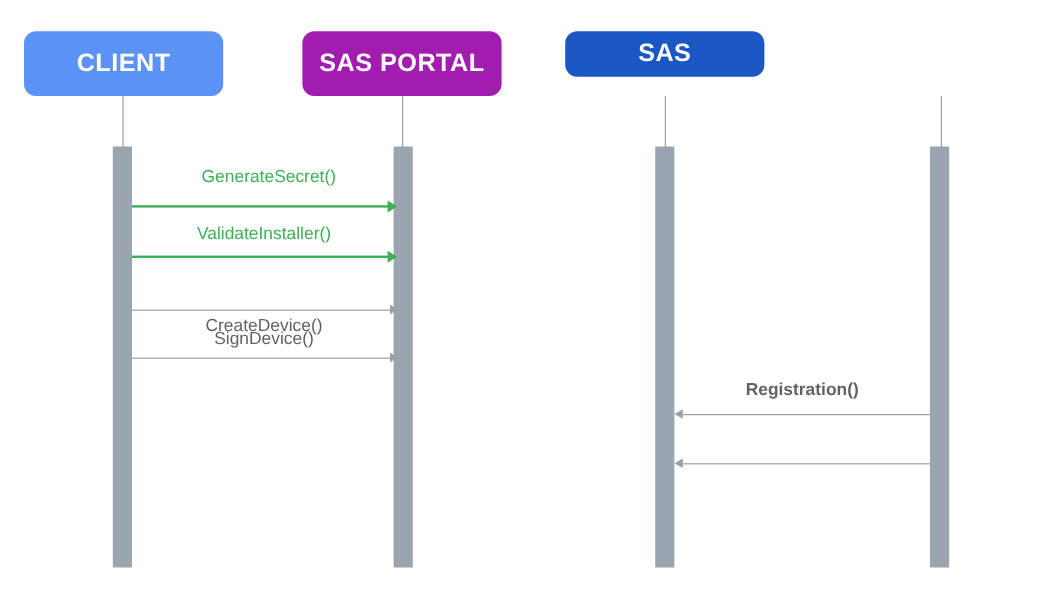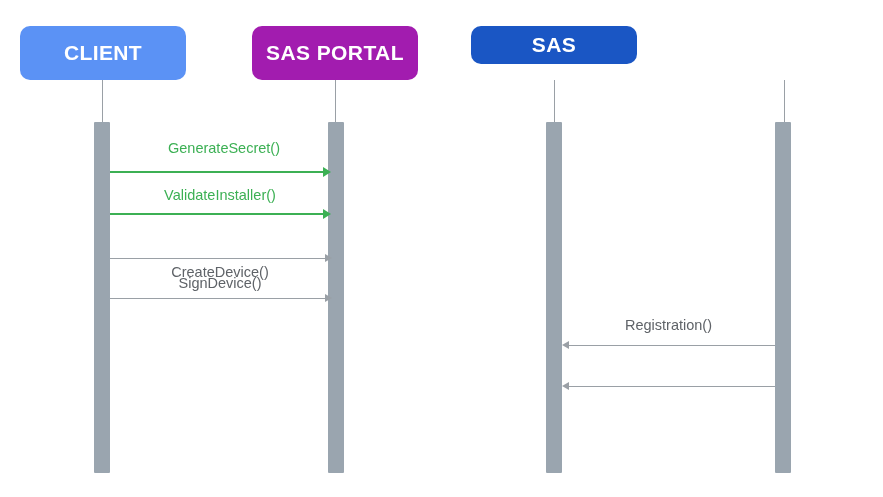--- a/index.html
+++ b/index.html
@@ -104,20 +104,20 @@
   <div class="arrow-head right" style="left:323px; top:209px; border-left:8px solid #3cb054;"></div>
 
   <div class="msg-label" style="left:110px; top:228px; width:220px; color:#5f6368;margin-top:36px;">CreateDevice()</div>
   <div class="msg-line" style="left:110px; top:258px; width:216px; background:#9aa0a6; height:1.3px;"></div>
   <div class="arrow-head right" style="left:325px; top:254px; border-left:7px solid #9aa0a6; border-top-width:4px; border-bottom-width:4px;"></div>
 
   <div class="msg-label" style="left:110px; top:275px; width:220px; color:#5f6368;">SignDevice()</div>
   <div class="msg-line" style="left:110px; top:298px; width:216px; background:#9aa0a6; height:1.3px;"></div>
   <div class="arrow-head right" style="left:325px; top:294px; border-left:7px solid #9aa0a6; border-top-width:4px; border-bottom-width:4px;"></div>
 
-  <div class="msg-label" style="left:562px; top:317px; width:213px; color:#5f6368;">Registration()</div>
+  <div class="msg-label" style="left:562px; top:317px; width:213px; color:#5f6368;font-weight:bold;">Registration()</div>
   <div class="msg-line" style="left:569px; top:345px; width:206px; background:#9aa0a6; height:1.3px;"></div>
   <div class="arrow-head left" style="left:562px; top:341px; border-right:7px solid #9aa0a6; border-top-width:4px; border-bottom-width:4px;"></div>
 
   <div class="msg-line" style="left:569px; top:386px; width:206px; background:#9aa0a6; height:1.3px;"></div>
   <div class="arrow-head left" style="left:562px; top:382px; border-right:7px solid #9aa0a6; border-top-width:4px; border-bottom-width:4px;"></div>
 
 </div>
 
 </body></html>

